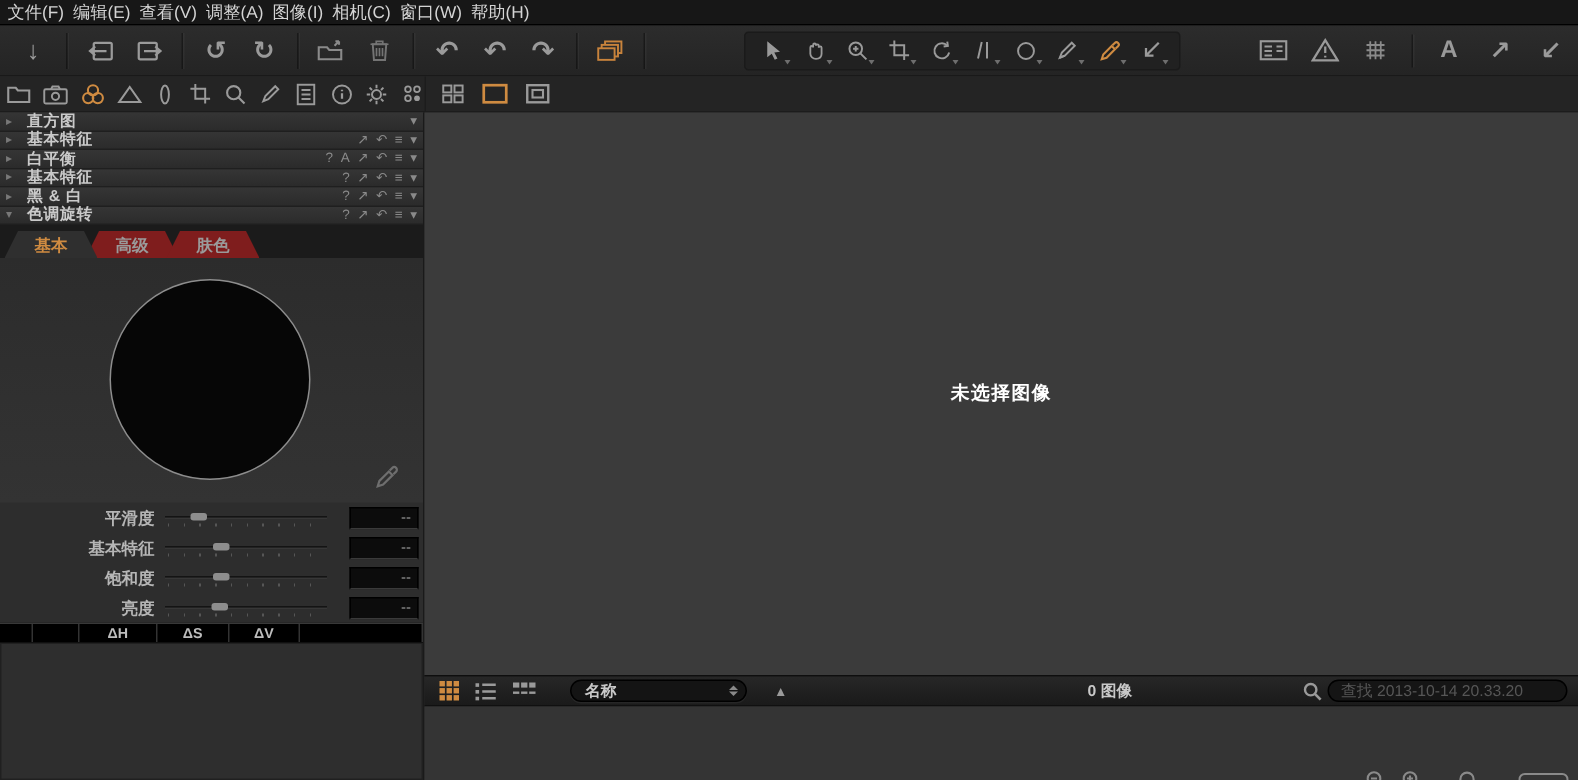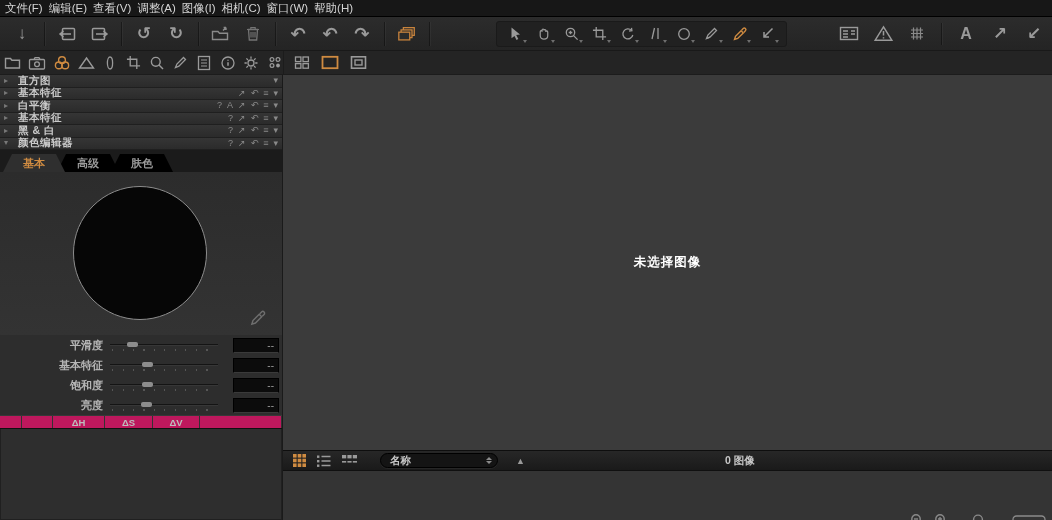--- a/index.html
+++ b/index.html
@@ -47,21 +47,21 @@
   .sec { height:12.5px; display:flex; align-items:center;
          background:linear-gradient(#353535,#2b2b2b); border-bottom:1px solid #1f1f1f;
          padding:0 4px 0 4px; cursor:default; }
   .exp { width:14px; color:#787878; font-size:8px; line-height:1; }
   .sec-label { font-size:10.5px; font-weight:bold; color:#cacaca; letter-spacing:.5px; }
   .sec-icons { margin-left:auto; display:flex; align-items:center; gap:5px; }
   .sec-icons span { color:#8a8a8a; font-size:9px; line-height:1; }
 
   .tabstrip { height:22px; background:#1b1b1b; display:flex; align-items:flex-end; padding-left:3px; }
   .tab { height:18px; width:62px; margin-right:-8px; display:flex; align-items:center; justify-content:center;
-         background:#000000; color:#9a9a9a; font-size:11px; font-weight:bold;
+         background:#7f1d1d; color:#9a9a9a; font-size:11px; font-weight:bold;
          clip-path:polygon(9px 0, calc(100% - 9px) 0, 100% 100%, 0 100%); cursor:default; }
   .tab.active { background:#2f2f2f; color:var(--accent,#cf8b41); z-index:2; }
 
   .wheel-area { position:relative; height:163px; background:linear-gradient(#2c2c2c,#333333); }
   .wheel { position:absolute; left:73px; top:14px; width:134px; height:134px; border-radius:50%;
            background:#060606; border:1px solid #8d8d8d; }
   .wheel-picker { position:absolute; left:249px; top:137px; }
 
   .sliders { height:80px; }
   .srow { height:20px; display:flex; align-items:center; }
@@ -70,21 +70,21 @@
   .strack::before { content:""; position:absolute; left:0; right:2px; top:9px; height:1px;
                     background:#141414; box-shadow:0 1px 0 rgba(255,255,255,.05); }
   .strack::after { content:""; position:absolute; left:2px; right:4px; top:14px; height:2px;
                    background:repeating-linear-gradient(90deg,#565656 0 1px,transparent 1px 10.5px); }
   .knob { position:absolute; top:7px; width:11px; height:5px; border-radius:2px; background:#8d8d8d; }
   .k1 { left:15%; } .k2 { left:29%; } .k3 { left:29%; } .k4 { left:28%; }
   .sval { margin-left:auto; margin-right:3px; width:46px; height:15px; background:#0c0c0c;
           border:1px solid #000; border-bottom-color:#3a3a3a; color:#9a9a9a; font-size:10px;
           text-align:right; padding:1px 4px 0 0; }
 
-  .cetable { height:14px; background:#be185d; border-top:1px solid #383838; border-bottom:1px solid #101010;
+  .cetable { height:14px; background:#000000; border-top:1px solid #383838; border-bottom:1px solid #101010;
              display:flex; }
   .cetable .cell { height:100%; border-right:1px solid #333; display:flex; align-items:center;
                    justify-content:center; font-size:9.5px; font-weight:bold; color:#bdbdbd; }
   .c1{width:22px;} .c2{width:31px;} .c3{width:52px;} .c4{width:48px;} .c5{width:47px;} .c6{flex:1;border-right:none;}
   .celist { height:91px; background:#2e2e2e; border:1px solid #202020; border-top:none; }
 
   
   .viewer { position:absolute; left:283px; top:75px; width:769px; height:375px; background:#3b3b3b;
             display:flex; align-items:center; justify-content:center; }
   .viewer-msg { color:#ffffff; font-size:12.5px; font-weight:bold; letter-spacing:1px; }
@@ -426,21 +426,21 @@
         <span>?</span>
         <span>↗</span>
         <span>↶</span>
         <span>≡</span>
         <span>▾</span>
       </span>
     </div>
 
     <div class="sec">
       <span class="exp">▾</span>
-      <span class="sec-label">颜色编辑器</span>
+      <span class="sec-label">色调旋转</span>
       <span class="sec-icons">
         <span>?</span>
         <span>↗</span>
         <span>↶</span>
         <span>≡</span>
         <span>▾</span>
       </span>
     </div>
 
     <div class="tabstrip">
@@ -549,20 +549,29 @@
     </div>
     <div class="sortbox">
       <span class="lbl">名称</span>
       <span class="spinner">
           <span class="up"></span>
           <span class="dn"></span>
         </span>
     </div>
     <span class="sortdir">▲</span>
     <span class="bcount">0 图像</span>
+    <div class="bsearch">
+      <span>
+        <svg width="14" height="14" viewBox="0 0 14 14">
+            <circle cx="5.8" cy="5.8" r="3.8" fill="none" stroke="#9a9a9a" stroke-width="1.6"></circle>
+            <path d="M8.6 8.6 L12.4 12.4" stroke="#9a9a9a" stroke-width="1.8"></path>
+          </svg>
+      </span>
+      <input type="text" placeholder="查找 2013-10-14 20.33.20" style="">
+    </div>
   </div>
 
   <div class="browser-area">
     <div class="bzoom">
       <span>
         <svg width="14" height="16" viewBox="0 0 14 16">
             <circle cx="6" cy="6" r="4.2" fill="none" stroke="#8a8a8a" stroke-width="1.4"></circle>
             <path d="M4 6 h4" stroke="#8a8a8a" stroke-width="1.4"></path>
             <path d="M9.2 9.2 L12.6 12.6" stroke="#8a8a8a" stroke-width="1.4"></path>
           </svg>

